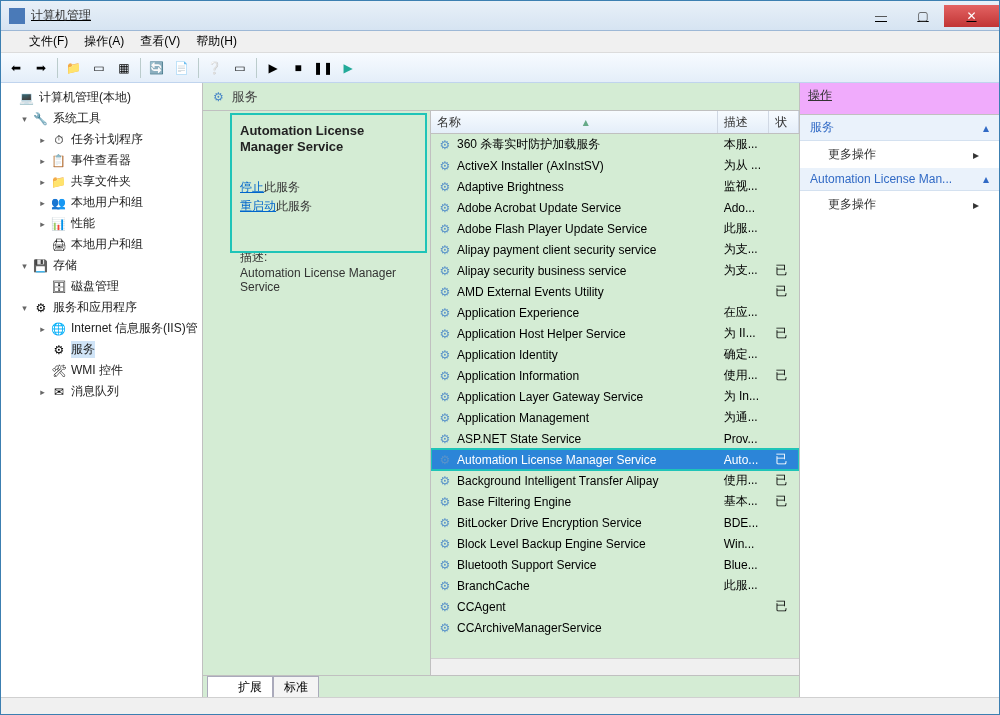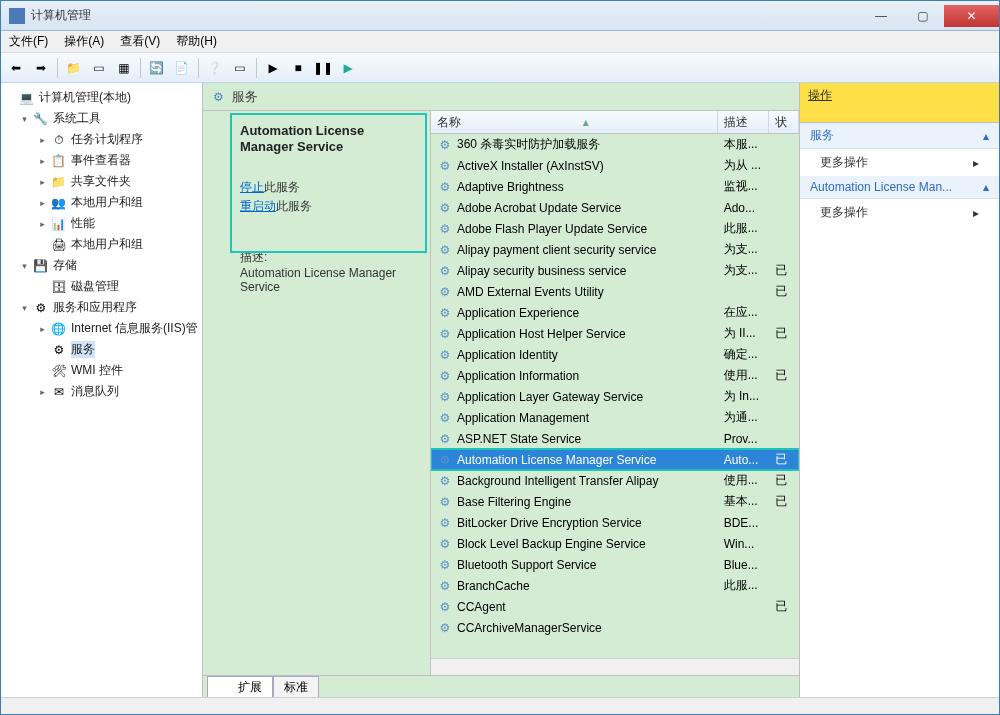--- a/index.html
+++ b/index.html
@@ -1,24 +1,24 @@
 <!DOCTYPE html>
 <html><head>
 <meta charset="utf-8">
 <style>
 * { margin: 0; padding: 0; box-sizing: border-box; font-family: "Microsoft YaHei", "Segoe UI", Tahoma, sans-serif; font-size: 12px; }
 body { background: #fff; overflow: hidden; }
 .window { width: 1000px; height: 715px; display: flex; flex-direction: column; border: 1px solid #3c7fb1; }
-.titlebar { height: 30px; background: linear-gradient(#e8f0f8, #d6e4f2); display: flex; align-items: center; padding-left: 8px; border-bottom: 1px solid #9db8d6; }
+.titlebar { height: 30px; background: linear-gradient(#e8f0f8, #d6e4f2); display: flex; align-items: center; padding-left: 8px; border-bottom: 1px solid #9db8d6; text-decoration: underline; }
 .titlebar-icon { width: 16px; height: 16px; background: #4a7ab8; margin-right: 6px; }
 .titlebar-text { flex: 1; color: #333; }
 .titlebar-btns { display: flex; }
 .titlebar-btn { width: 42px; height: 22px; display: flex; align-items: center; justify-content: center; color: #444; }
 .titlebar-btn.close { width: 55px; background: linear-gradient(#e36363, #c13535); color: #fff; }
-.menubar { height: 22px; background: #f0f0f0; display: flex; align-items: center; padding: 0 0; border-bottom: 1px solid #dcdcdc; }
+.menubar { height: 22px; background: #f0f0f0; display: flex; align-items: center; padding: 0 20px; border-bottom: 1px solid #dcdcdc; }
 .menu-item { padding: 2px 8px; cursor: default; }
 .toolbar { height: 30px; background: linear-gradient(#f7fbff, #e4eef9); display: flex; align-items: center; padding: 0 4px; gap: 3px; border-bottom: 1px solid #c0d4ee; }
 .tb-btn { width: 22px; height: 22px; display: flex; align-items: center; justify-content: center; cursor: default; }
 .tb-sep { width: 1px; height: 20px; background: #bcc; margin: 0 2px; }
 .content { flex: 1; display: flex; overflow: hidden; }
 .left-panel { width: 202px; background: #fff; border-right: 1px solid #c0c0c0; overflow: auto; padding-top: 4px; }
 .tree-item { display: flex; align-items: center; height: 21px; padding-left: 4px; cursor: default; }
 .tree-toggle { width: 11px; height: 11px; margin-right: 3px; display: flex; align-items: center; justify-content: center; font-size: 9px; color: #666; }
 .tree-icon { width: 16px; height: 16px; margin-right: 4px; display: inline-flex; align-items: center; justify-content: center; font-size: 12px; }
 .tree-label { white-space: nowrap; color: #222; }
@@ -44,23 +44,23 @@
 .list-row { height: 21px; display: flex; align-items: center; }
 .list-row.selected { background: #2c85d8; color: #fff; position: relative; }
 .list-row.selected::after { content: ''; position: absolute; inset: -1px; border: 2px solid #1fc4b8; pointer-events: none; }
 .list-cell { padding: 0 6px; white-space: nowrap; overflow: hidden; text-overflow: ellipsis; }
 .svc-icon { width: 16px; height: 16px; margin-right: 4px; flex-shrink: 0; display: inline-flex; align-items: center; justify-content: center; color: #5a93c9; }
 .hscrollbar { height: 17px; background: #f0f0f0; border-top: 1px solid #d0d0d0; }
 .tabs { height: 22px; display: flex; align-items: center; padding-left: 4px; border-top: 1px solid #c0c0c0; background: #d4ecd4; }
 .tab { padding: 2px 10px; border: 1px solid #aab; border-bottom: none; background: #f4f4f4; cursor: default; }
 .tab.active { background: #fff; padding-left: 30px; }
 .right-panel { width: 199px; background: #fff; display: flex; flex-direction: column; }
-.rp-header { height: 40px; padding: 4px 8px; border-bottom: 1px solid #c0c0c0; color: #333; background: #fde047; text-decoration: underline; }
+.rp-header { height: 32px; padding: 4px 8px; border-bottom: 1px solid #c0c0c0; color: #333; background: #f0abfc; text-decoration: underline; }
 .rp-group-header { background: #eaf2fb; padding: 4px 10px; color: #316ac5; border-bottom: 1px solid #d4e1f0; display: flex; justify-content: space-between; align-items: center; }
-.rp-item { padding: 5px 20px; color: #333; cursor: default; display: flex; justify-content: space-between; align-items: center; }
+.rp-item { padding: 5px 20px; color: #333; cursor: default; display: flex; justify-content: space-between; align-items: center; margin-left: 8px; }
 .bottom-scroll { height: 17px; background: #f0f0f0; border-top: 1px solid #d0d0d0; }
 </style>
 </head>
 <body>
 
 <div class="window">
   <div class="titlebar">
     <div class="titlebar-icon"></div>
     <div class="titlebar-text">计算机管理</div>
     <div class="titlebar-btns">

